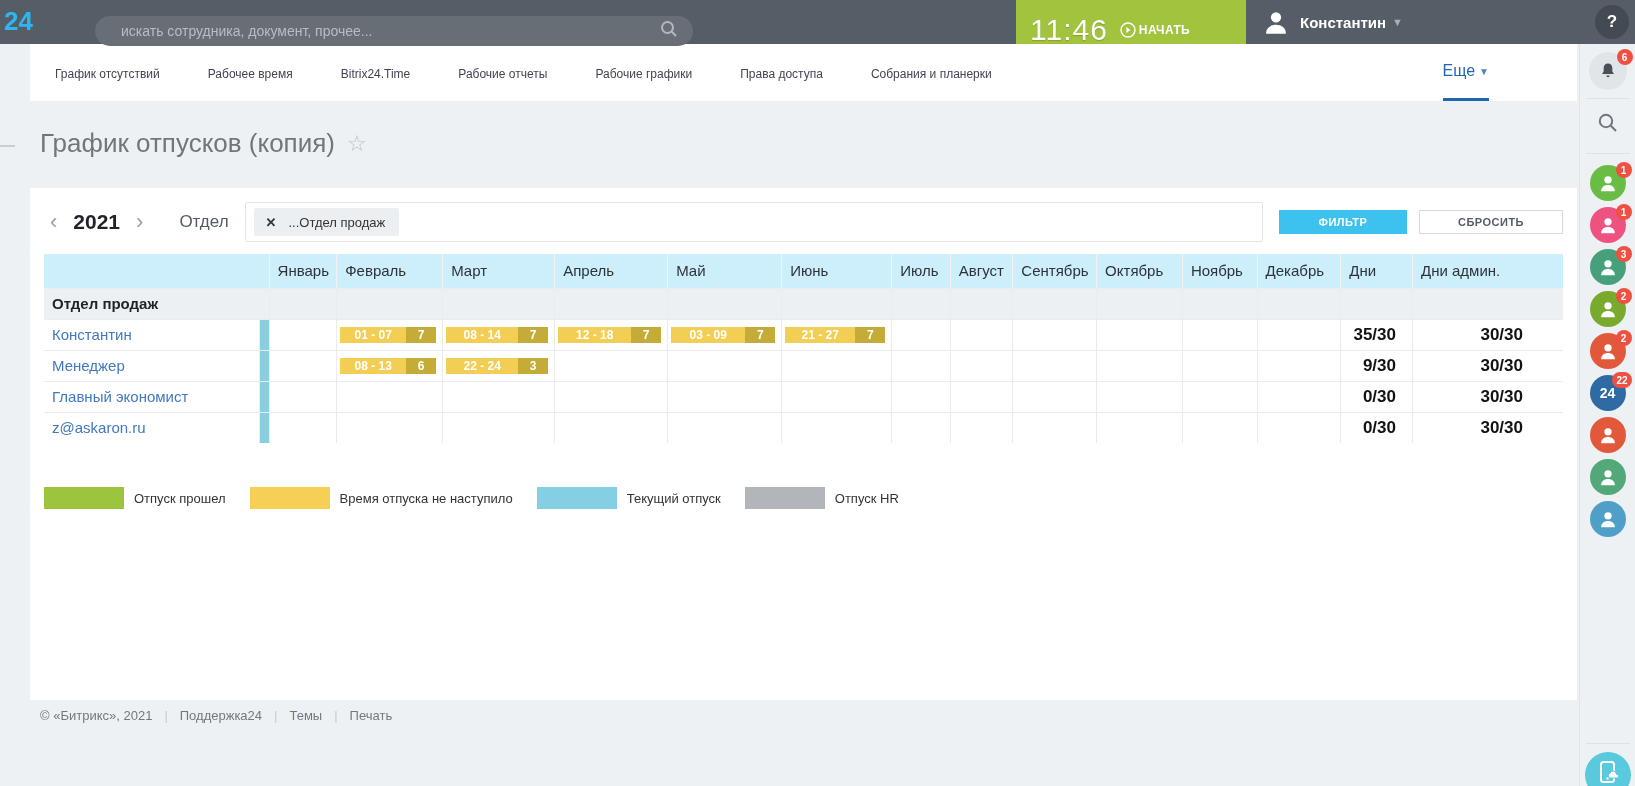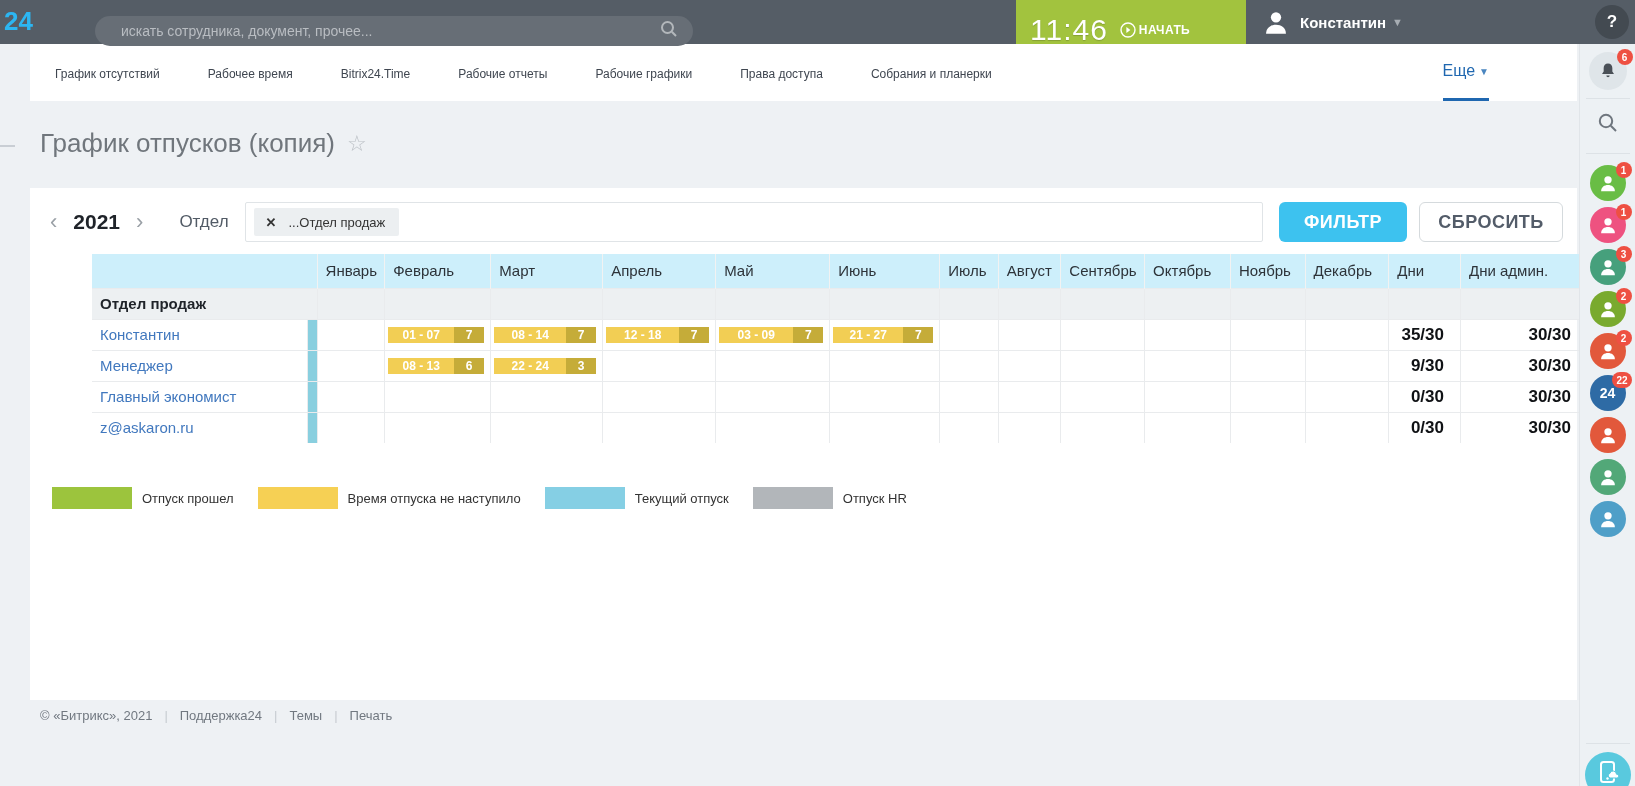--- a/index.html
+++ b/index.html
@@ -54,42 +54,42 @@
   .card { position:absolute; left:30px; right:58px; top:188px; height:512px; background:#fff; padding:14px; }
 
   .filter-row { display:flex; align-items:center; height:40px; margin-bottom:12px; }
   .yr-arrow { color:#9aa0a6; font-size:22px; cursor:pointer; padding:0 6px; line-height:1; }
   .yr-text { font-size:21px; font-weight:bold; color:#1f2329; margin:0 10px; }
   .dep-label { font-size:17px; color:#525b66; margin:0 16px 0 30px; }
   .dep-input { flex:1; height:40px; border:1px solid #e0e4e7; border-radius:2px; background:#fff; display:flex; align-items:center; padding:0 8px; cursor:text; }
   .chip { background:#eceff1; border-radius:2px; height:28px; display:flex; align-items:center; padding:0 14px 0 12px; }
   .chip-x { color:#333; font-size:13px; font-weight:bold; cursor:pointer; margin-right:12px; }
   .chip-label { font-size:13px; color:#333; }
-  .btn { height:40px; border-radius:6px; font-size:18px; font-weight:bold; letter-spacing:.5px; display:flex; align-items:center; justify-content:center; cursor:pointer; }
+  .btn { height:24px; border-radius:0; font-size:11px; font-weight:bold; letter-spacing:.5px; display:flex; align-items:center; justify-content:center; cursor:pointer; }
   .btn-filter { width:128px; background:#3dc2ef; color:#fff; margin-left:16px; }
   .btn-reset { width:144px; background:#fff; color:#535c69; border:1px solid #d5dadd; margin-left:12px; }
 
   
-  table.vac { width:100%; border-collapse:collapse; table-layout:fixed; margin-top:10px;margin-left:48px; }
+  table.vac { width:100%; border-collapse:collapse; table-layout:fixed; margin-top:10px; }
   table.vac th { background:#cdeffb; height:34px; font-size:15px; font-weight:normal; color:#2d3339; text-align:left; padding-left:8px; border-left:1px solid rgba(0,0,0,.05); overflow:hidden; white-space:nowrap; }
   table.vac th:first-child { border-left:none; }
   table.vac td { height:31px; border-top:1px solid #e9ebed; border-left:1px solid #e9ebed; overflow:hidden; white-space:nowrap; }
   table.vac td:first-child { border-left:none; }
   table.vac tr.group td { background:#edf0f2; }
   .group-name { font-size:15px; font-weight:bold; color:#1f2329; padding-left:8px; }
   .emp-name { font-size:15px; color:#4178be; padding-left:8px; cursor:pointer; }
   td.strip-cell { background:#89cfdf; padding:0; }
   .bar { display:flex; height:16px; margin:0 6px 0 3px; cursor:pointer; }
   .bar-range { flex:1; background:#f2ce54; color:#fff; font-size:12px; font-weight:bold; display:flex; align-items:center; justify-content:center; }
   .bar-count { flex:none; width:30px; background:#c5ac39; color:#fff; font-size:12px; font-weight:bold; display:flex; align-items:center; justify-content:center; }
   td.days-cell { font-size:17px; font-weight:bold; color:#101215; text-align:right; padding-right:16px; }
   td.admin-cell { font-size:17px; font-weight:bold; color:#101215; text-align:right; padding-right:40px; }
 
   
-  .legend { display:flex; align-items:center; margin-top:44px; margin-left:8px; }
+  .legend { display:flex; align-items:center; margin-top:44px; margin-left:0; }
   .legend-item { display:flex; align-items:center; margin-right:24px; }
   .legend-swatch { width:80px; height:22px; margin-right:10px; flex:none; }
   .legend-label { font-size:13px; color:#333; margin-right:0; white-space:nowrap; }
 
   
   .footer { position:absolute; left:40px; top:708px; display:flex; align-items:center; font-size:13px; color:#717880; }
   .footer .sep { color:#c6cbd0; margin:0 12px; }
   .footer a { color:#717880; text-decoration:none; cursor:pointer; }
 </style>
 </head>

